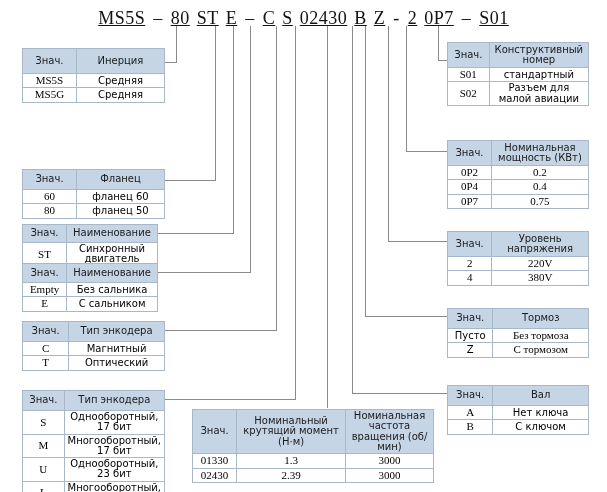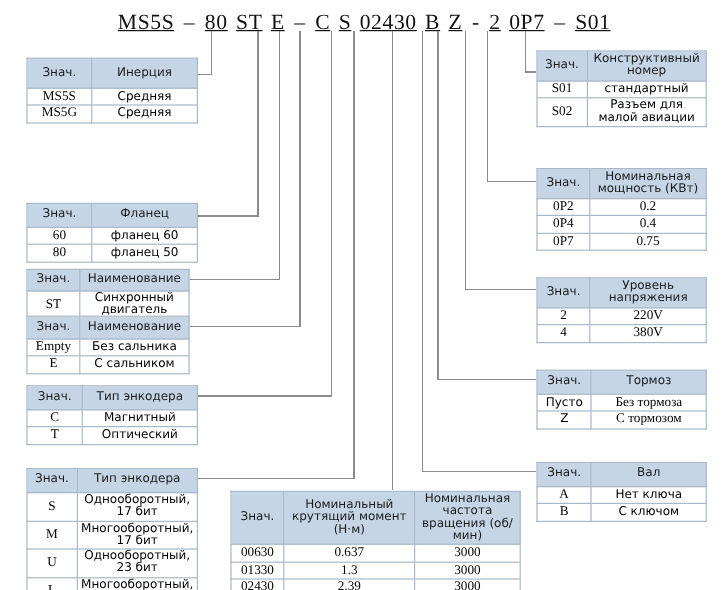--- a/index.html
+++ b/index.html
@@ -250,25 +250,20 @@
       <th style="width:112px;" class="tiny">
         <span class="two-line">Номинальный<br>крутящий момент (Н·м)</span>
       </th>
       <th style="width:86px;" class="tiny">
         <span class="two-line">Номинальная частота<br>вращения (об/мин)</span>
       </th>
     </tr>
   </thead>
   <tbody>
       <tr>
-        <td class="num">00630</td>
-        <td class="num">0.637</td>
-        <td class="num">3000</td>
-      </tr>
-      <tr>
         <td class="num">01330</td>
         <td class="num">1.3</td>
         <td class="num">3000</td>
       </tr>
       <tr>
         <td class="num">02430</td>
         <td class="num">2.39</td>
         <td class="num">3000</td>
       </tr>
     </tbody>

